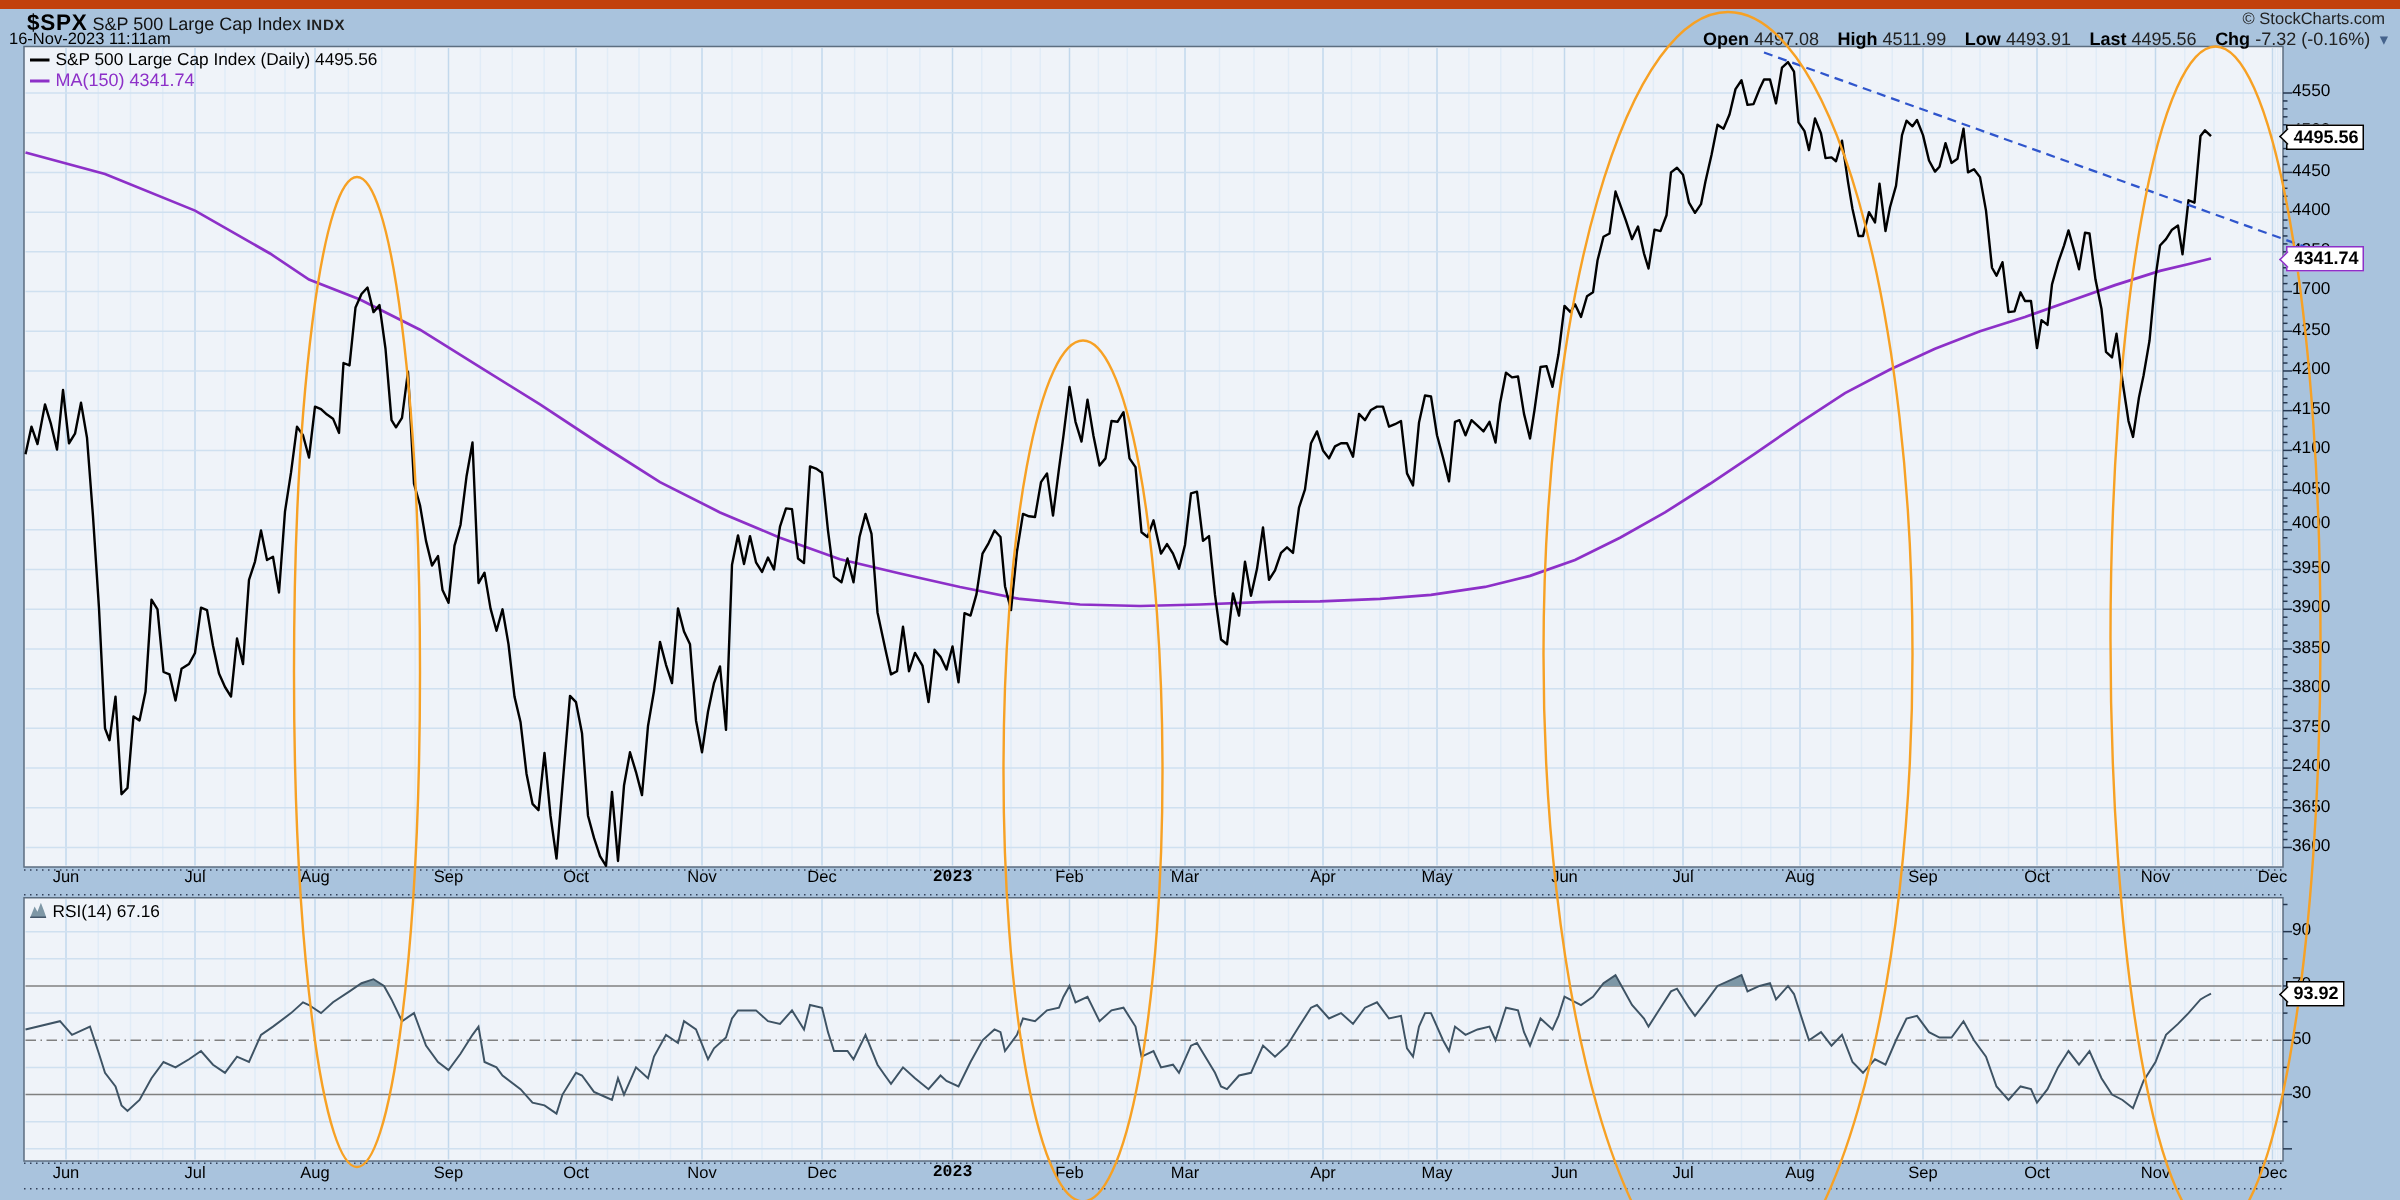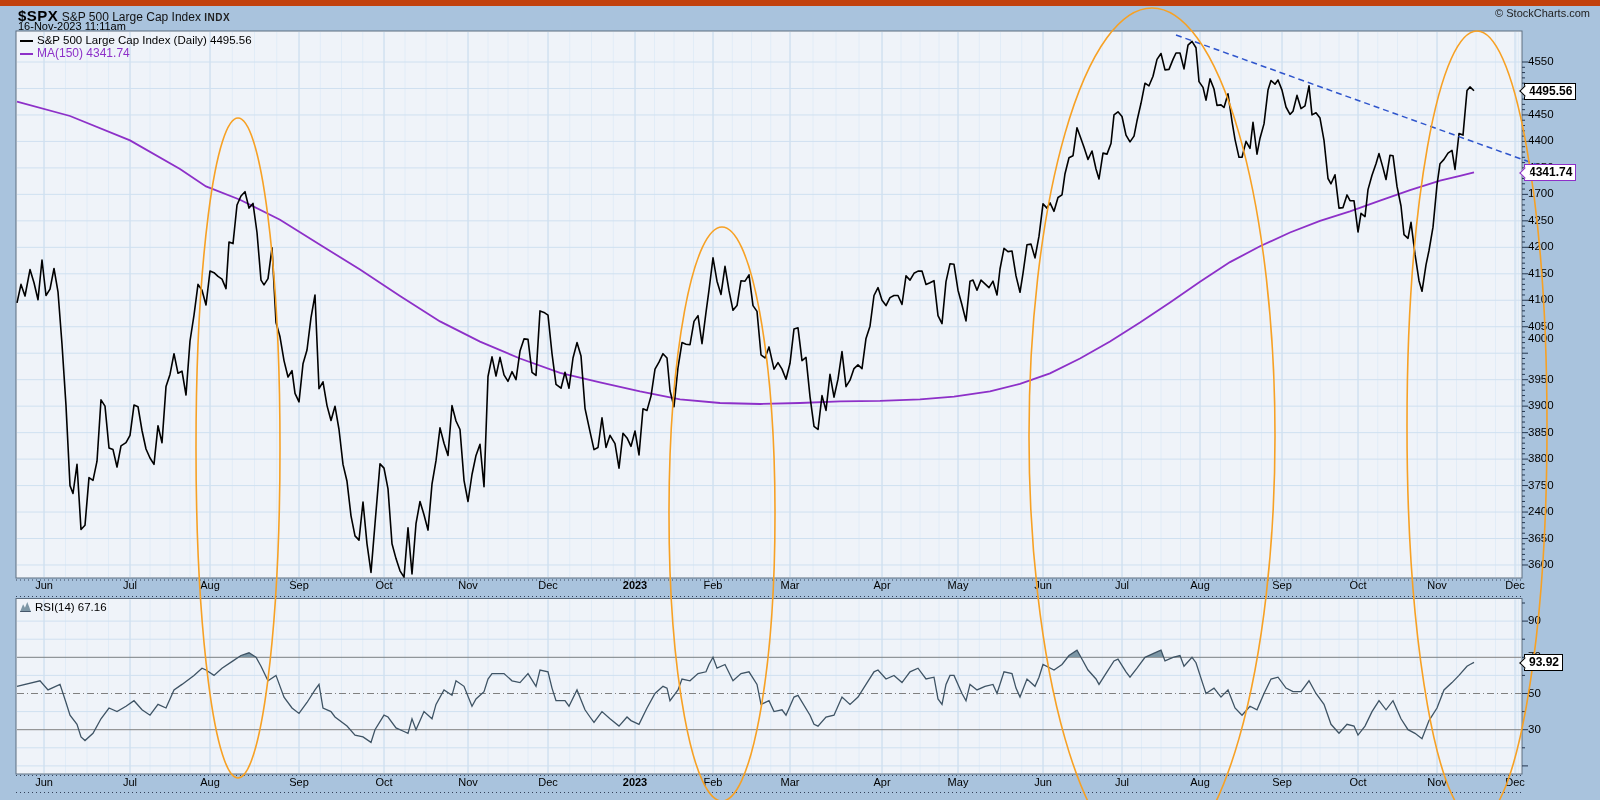--- a/index.html
+++ b/index.html
@@ -7,34 +7,34 @@
          font-family:"Liberation Sans",sans-serif;background:#a9c3dd;
          border-top:6px solid #c2410c;}
   .abs{position:absolute;}
   svg{position:absolute;left:0;top:0;}
   #baseSvg{z-index:1;}
   #overlaySvg{z-index:4;pointer-events:none;}
   .hdr-line1{top:1px;left:18px;font-size:12px;z-index:2;}
   .hdr-symbol{font-size:15px;font-weight:bold;letter-spacing:.5px;}
   .hdr-title{font-size:12px;color:#111;}
   .hdr-exch{font-size:10px;font-weight:bold;color:#222;letter-spacing:.5px;}
-  .hdr-date{top:14px;left:18px;font-size:11px;color:#000;z-index:2;}
+  .hdr-date{top:14px;left:6px;font-size:11px;color:#000;z-index:2;}
   .copyright{top:1px;right:10px;font-size:11px;color:#222;z-index:2;}
   .quote{top:13px;right:8px;font-size:12px;color:#222;z-index:2;}
   .quote b{color:#000;margin-left:9px;}
   .ddarrow{color:#45638c;font-size:11px;margin-left:3px;cursor:pointer;}
   .legend1{top:28px;left:20px;font-size:11.5px;z-index:2;color:#000;}
   .legend2{top:40px;left:20px;font-size:12px;z-index:2;}
   .sw{display:inline-block;width:13px;height:2px;vertical-align:middle;margin-right:4px;}
   .rsi-legend{font-size:11.5px;z-index:2;color:#000;}
   .rsi-ico{display:inline-block;width:11px;height:10px;background:#7e97a6;
            clip-path:polygon(0 100%,28% 30%,45% 62%,66% 8%,84% 55%,100% 100%);
            margin-right:4px;vertical-align:-1px;border-bottom:1px solid #44566a;}
   .mlabel{position:absolute;font-size:11px;color:#000;transform:translateX(-50%);z-index:2;}
-  .mlabel.bold{font-weight:bold;}
+  .mlabel.bold{font-weight:bold;font-family:Liberation Mono, monospace;}
   .ylabel{position:absolute;font-size:11.5px;color:#000;left:1528px;z-index:2;}
   .tag{position:absolute;left:1524px;background:#fff;border:1px solid #000;
        font-size:12px;font-weight:bold;color:#000;height:14px;line-height:14px;
        padding:0 3px 1px 4px;z-index:5;}
   .tag:before{content:'';position:absolute;left:-4.2px;top:3.6px;width:7px;height:7px;
        background:#fff;border-left:1px solid #000;border-bottom:1px solid #000;
        transform:rotate(45deg);}
   .tag.ma{border-color:#8d30c8;}
   .tag.ma:before{border-color:#8d30c8;}
 </style>
@@ -347,20 +347,33 @@
     </svg>
 
   <div class="abs hdr-line1">
     <span class="hdr-symbol">$SPX</span>
     <span class="hdr-title">S&amp;P 500 Large Cap Index</span>
     <span class="hdr-exch">INDX</span>
   </div>
   <div class="abs hdr-date">16-Nov-2023 11:11am</div>
   <div class="abs copyright">© StockCharts.com</div>
 
+  <div class="abs quote">
+    <b>Open</b>
+    <span>4497.08</span>
+    <b>High</b>
+    <span>4511.99</span>
+    <b>Low</b>
+    <span>4493.91</span>
+    <b>Last</b>
+    <span>4495.56</span>
+    <b>Chg</b>
+    <span>-7.32 (-0.16%)</span>
+    <span class="ddarrow">▾</span>
+  </div>
 
   <div class="abs legend1">
     <span class="sw" style="background:#000"></span><span>S&amp;P 500 Large Cap Index (Daily) 4495.56</span>
   </div>
   <div class="abs legend2" style="color:#8d30c8">
     <span class="sw" style="background:#8d30c8"></span><span>MA(150) 4341.74</span>
   </div>
   <div class="abs rsi-legend" style="top:595px;left:20px;">
     <span class="rsi-ico"></span><span>RSI(14) 67.16</span>
   </div>
@@ -408,21 +421,21 @@
       <div class="ylabel" style="top:75.4735px;">4500</div>
       <div class="ylabel" style="top:101.947px;">4450</div>
       <div class="ylabel" style="top:128.4205px;">4400</div>
       <div class="ylabel" style="top:154.894px;">4350</div>
       <div class="ylabel" style="top:181.3675px;">1700</div>
       <div class="ylabel" style="top:207.841px;">4250</div>
       <div class="ylabel" style="top:234.3145px;">4200</div>
       <div class="ylabel" style="top:260.788px;">4150</div>
       <div class="ylabel" style="top:287.2615px;">4100</div>
       <div class="ylabel" style="top:313.735px;">4050</div>
-      <div class="ylabel" style="top:326px;">4000</div>
+      <div class="ylabel" style="top:337px;">4000</div>
       <div class="ylabel" style="top:366.682px;">3950</div>
       <div class="ylabel" style="top:393.1555px;">3900</div>
       <div class="ylabel" style="top:419.629px;">3850</div>
       <div class="ylabel" style="top:446.1025px;">3800</div>
       <div class="ylabel" style="top:472.576px;">3750</div>
       <div class="ylabel" style="top:499.0495px;">2400</div>
       <div class="ylabel" style="top:525.523px;">3650</div>
       <div class="ylabel" style="top:551.9965px;">3600</div>
       <div class="ylabel" style="top:608.0999999999999px;">90</div>
       <div class="ylabel" style="top:644.3px;">70</div>

